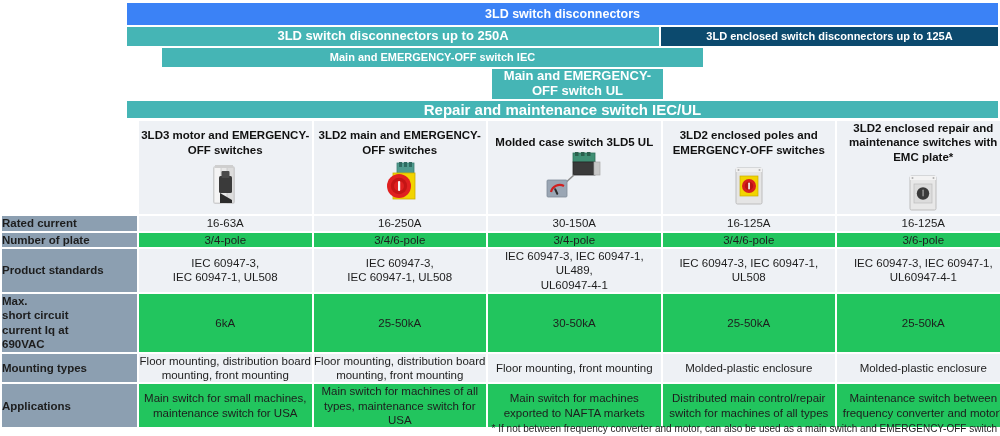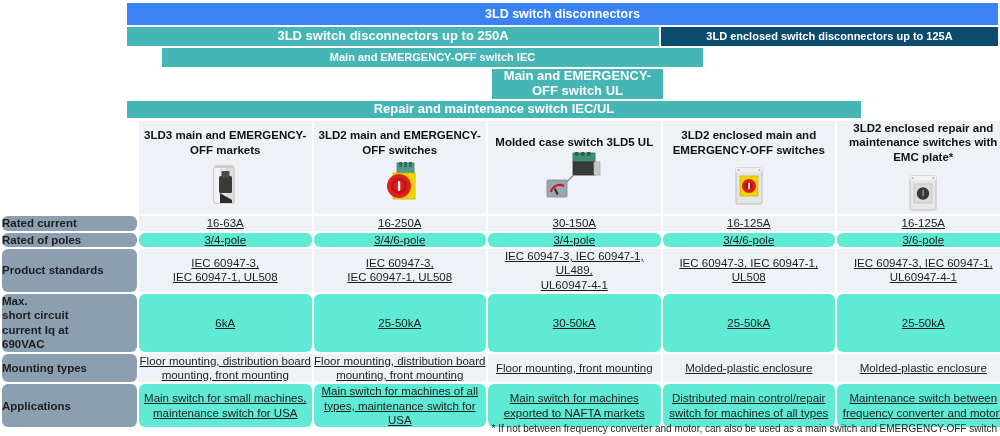--- a/index.html
+++ b/index.html
@@ -21,21 +21,21 @@
     display:flex;align-items:center;justify-content:center;
     text-align:center;
     line-height:1.15;
     box-sizing:border-box;
   }
   .bar-l1{left:127px;top:3px;width:871px;height:22px;background:#3b82f6;font-size:12.5px;}
   .bar-l2a{left:127px;top:27px;width:532px;height:19px;background:#45b5b5;font-size:13px;}
   .bar-l2b{left:661px;top:27px;width:337px;height:19px;background:#0c4a6e;font-size:11px;}
   .bar-l3{left:127px;top:48px;width:541px;height:19px;background:#45b5b5;font-size:11px;margin-left:35px;}
   .bar-l4{left:492px;top:69px;width:171px;height:30px;background:#45b5b5;font-size:13px;padding:0 4px;}
-  .bar-l5{left:127px;top:101px;width:734px;height:17px;background:#45b5b5;font-size:13px;}
+  .bar-l5{left:127px;top:101px;width:871px;height:17px;background:#45b5b5;font-size:15px;}
 
   
   table.cmp{
     position:absolute;left:0;top:119px;
     border-collapse:separate;border-spacing:2px 2px;
     width:1000px;
     table-layout:fixed;
   }
   table.cmp td{
     padding:0;vertical-align:middle;
@@ -44,36 +44,35 @@
   }
 
   col.c-label{width:135px;}
   col.c-data{width:172.5px;}
 
   
   td.rowlabel{
     background:#8c9fb1;color:#ffffff;font-weight:bold;font-size:11.5px;
     padding:5px 0 5px 10px;vertical-align:middle;text-align:left;
     line-height:1.3;
-    border-radius:6px;
   }
   td.rowlabel.topalign{vertical-align:middle;}
 
   
   td.prodhead{
     background:#eef1f5;text-align:center;vertical-align:top;
     padding:6px 6px 4px 6px;
   }
   .prod-title{font-weight:bold;font-size:11.5px;color:#111;line-height:1.25;}
   .prod-img{height:46px;display:flex;align-items:flex-end;justify-content:center;margin-top:4px;}
 
   
-  td.data{text-align:center;padding:5px 7px;text-decoration:underline;}
+  td.data{text-align:center;padding:5px 7px;}
   td.data.light{background:#eef1f5;}
-  td.data.dark{background:#5eead4;border-radius:6px;}
+  td.data.dark{background:#22c55e;}
   td.data.tall{padding:8px 7px;}
 
   
   .footnote{
     position:absolute;right:3px;top:423px;
     font-size:10px;color:#1d1d1d;text-align:right;white-space:nowrap;
   }
 
   
   svg{display:block;}
@@ -100,21 +99,21 @@
         <col class="c-data">
         <col class="c-data">
         <col class="c-data">
     </colgroup>
     <tbody>
 
       <tr>
         <td style="background:transparent"></td>
 
         <td class="prodhead">
-          <div class="prod-title">3LD3 main and EMERGENCY-OFF markets</div>
+          <div class="prod-title">3LD3 motor and EMERGENCY-OFF switches</div>
           <div class="prod-img">
             <svg width="46" height="44" viewBox="0 0 46 44">
               <rect x="12" y="4" width="20" height="36" rx="1" fill="#e9e9e9" stroke="#b9b9b9" stroke-width="1"></rect>
               <rect x="12" y="4" width="7" height="36" fill="#f4f4f4" stroke="#c4c4c4" stroke-width=".7"></rect>
               <rect x="25" y="4" width="7" height="36" fill="#dcdcdc" stroke="#c4c4c4" stroke-width=".7"></rect>
               <rect x="17" y="13" width="13" height="17" rx="1.5" fill="#3a3a3a"></rect>
               <rect x="19.5" y="8" width="8" height="7" rx="1" fill="#4a4a4a"></rect>
               <path d="M18 30 l12 7 v3 h-12 z" fill="#2c2c2c"></path>
               <rect x="13" y="2" width="18" height="3" fill="#cfcfcf"></rect>
             </svg>
@@ -150,21 +149,21 @@
               <rect x="51" y="10" width="6" height="13" fill="#c8c8c8" stroke="#a8a8a8" stroke-width=".7"></rect>
               <line x1="31" y1="23" x2="20" y2="33" stroke="#8d8d8d" stroke-width="1.6"></line>
               <rect x="4" y="28" width="20" height="17" rx="1" fill="#9aa6b4" stroke="#7e8a98" stroke-width=".8"></rect>
               <path d="M8 40 a9 9 0 0 1 13 -6" fill="none" stroke="#d02020" stroke-width="2.2"></path>
               <rect x="12" y="36" width="2" height="7" rx="1" fill="#2c2c2c" transform="rotate(-25 13 39)"></rect>
             </svg>
           </div>
         </td>
 
         <td class="prodhead">
-          <div class="prod-title">3LD2 enclosed main and EMERGENCY-OFF switches</div>
+          <div class="prod-title">3LD2 enclosed poles and EMERGENCY-OFF switches</div>
           <div class="prod-img">
             <svg width="40" height="44" viewBox="0 0 40 44">
               <rect x="7" y="5" width="26" height="36" rx="1.5" fill="#e5e5e5" stroke="#bdbdbd" stroke-width="1"></rect>
               <rect x="7" y="5" width="26" height="4" fill="#f0f0f0"></rect>
               <rect x="11" y="13" width="18" height="20" fill="#f2d400" stroke="#c9ae00" stroke-width=".7"></rect>
               <circle cx="20" cy="23" r="7" fill="#d81e1e"></circle>
               <circle cx="20" cy="23" r="4.2" fill="#b91212"></circle>
               <rect x="19.2" y="19.5" width="1.7" height="7" rx=".8" fill="#f2f2f2"></rect>
               <circle cx="9.5" cy="7" r="1" fill="#b0b0b0"></circle>
               <circle cx="30.5" cy="7" r="1" fill="#b0b0b0"></circle>
@@ -191,21 +190,21 @@
       <tr>
         <td class="rowlabel">Rated current</td>
         <td class="data light">16-63A</td>
         <td class="data light">16-250A</td>
         <td class="data light">30-150A</td>
         <td class="data light">16-125A</td>
         <td class="data light">16-125A</td>
       </tr>
 
       <tr>
-        <td class="rowlabel">Rated of poles</td>
+        <td class="rowlabel">Number of plate</td>
         <td class="data dark">3/4-pole</td>
         <td class="data dark">3/4/6-pole</td>
         <td class="data dark">3/4-pole</td>
         <td class="data dark">3/4/6-pole</td>
         <td class="data dark">3/6-pole</td>
       </tr>
 
       <tr>
         <td class="rowlabel">Product standards</td>
         <td class="data light">IEC 60947-3,<br>IEC 60947-1, UL508</td>

